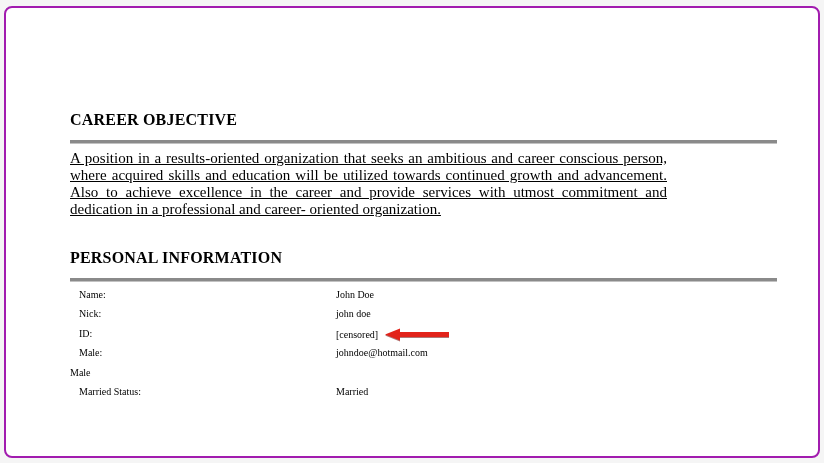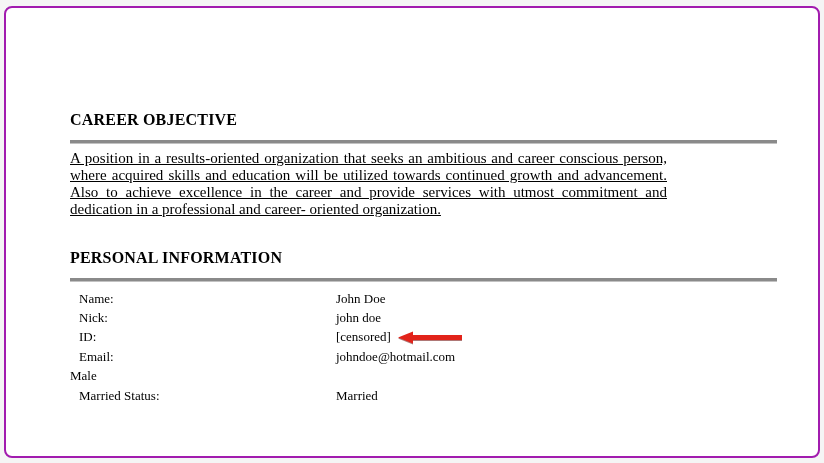--- a/index.html
+++ b/index.html
@@ -44,23 +44,23 @@
     margin-top: 6px;
     width: 597px;
     font-size: 15px;
     line-height: 17px;
     text-align: justify;
     text-decoration: underline;
   }
   .fields { margin-top: 7px; }
   .row {
     display: flex;
-    align-items: center;
+    align-items: flex-start;
     height: 19.4px;
-    font-size: 13px;
+    font-size: 10px;
   }
   .row .label {
     width: 266px;
     padding-left: 9px;
     flex: none;
   }
   .row .value-wrap {
     display: flex;
     align-items: center;
   }
@@ -110,21 +110,21 @@
               <span class="value">[censored]</span>
               <span class="arrow-icon">
                 <svg width="64" height="13" viewBox="0 0 64 13" aria-hidden="true">
                   <polygon points="0,6.5 15,0.6 15,3.9 64,3.9 64,9.1 15,9.1 15,12.4" fill="#e2231a"></polygon>
                 </svg>
               </span>
             </span>
           </div>
 
           <div class="row">
-            <span class="label">Email:</span>
+            <span class="label">Male:</span>
             <span class="value-wrap">
                 <span class="value">johndoe@hotmail.com</span>
               </span>
           </div>
 
           <div class="row">
             <span class="value-wrap">
                 <span class="value">Male</span>
               </span>
           </div>

